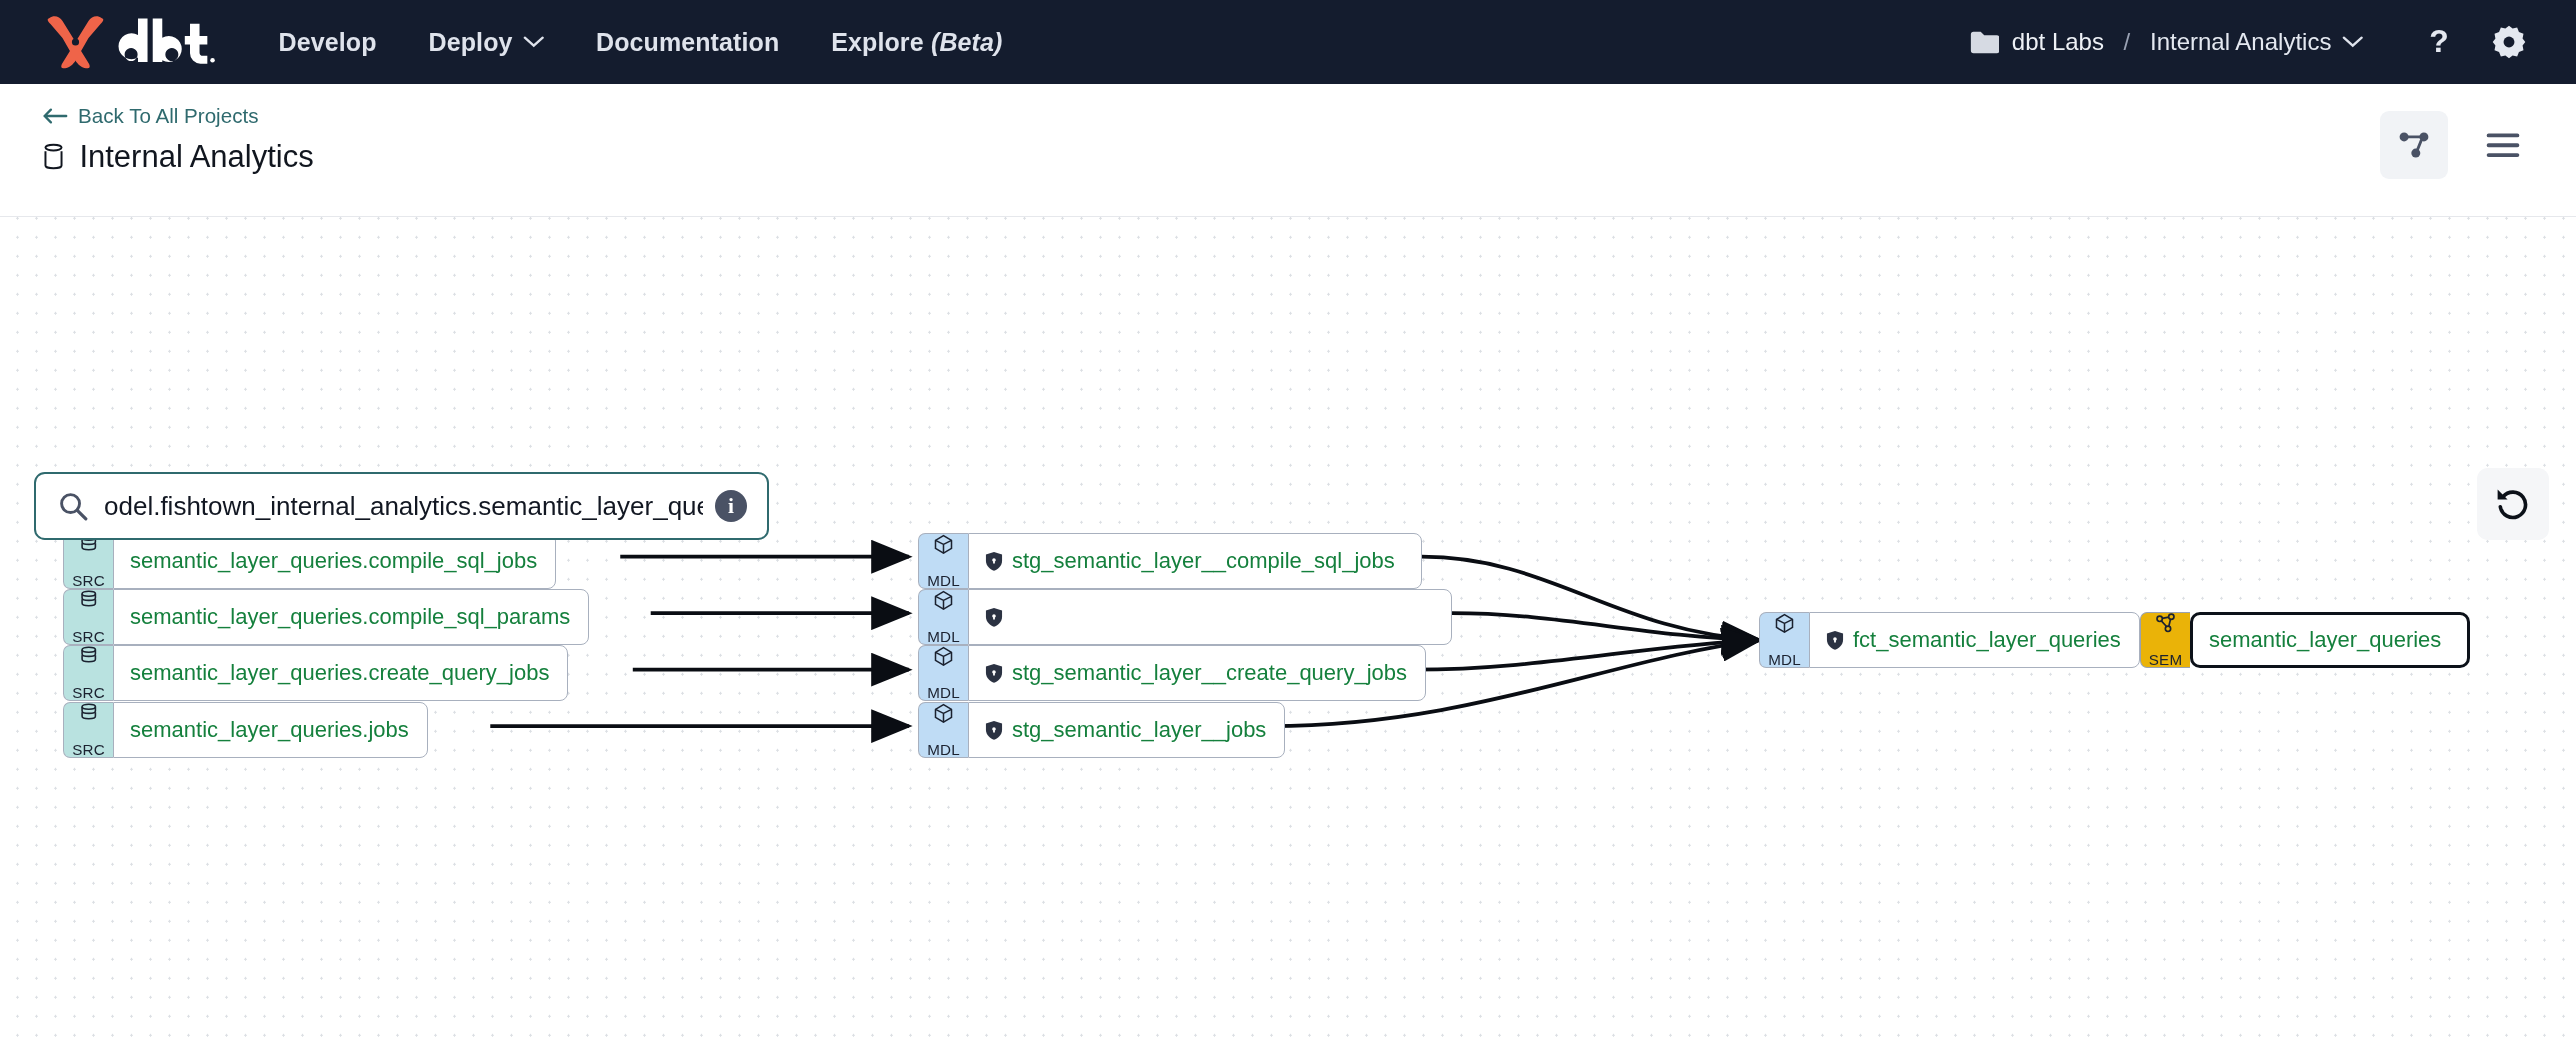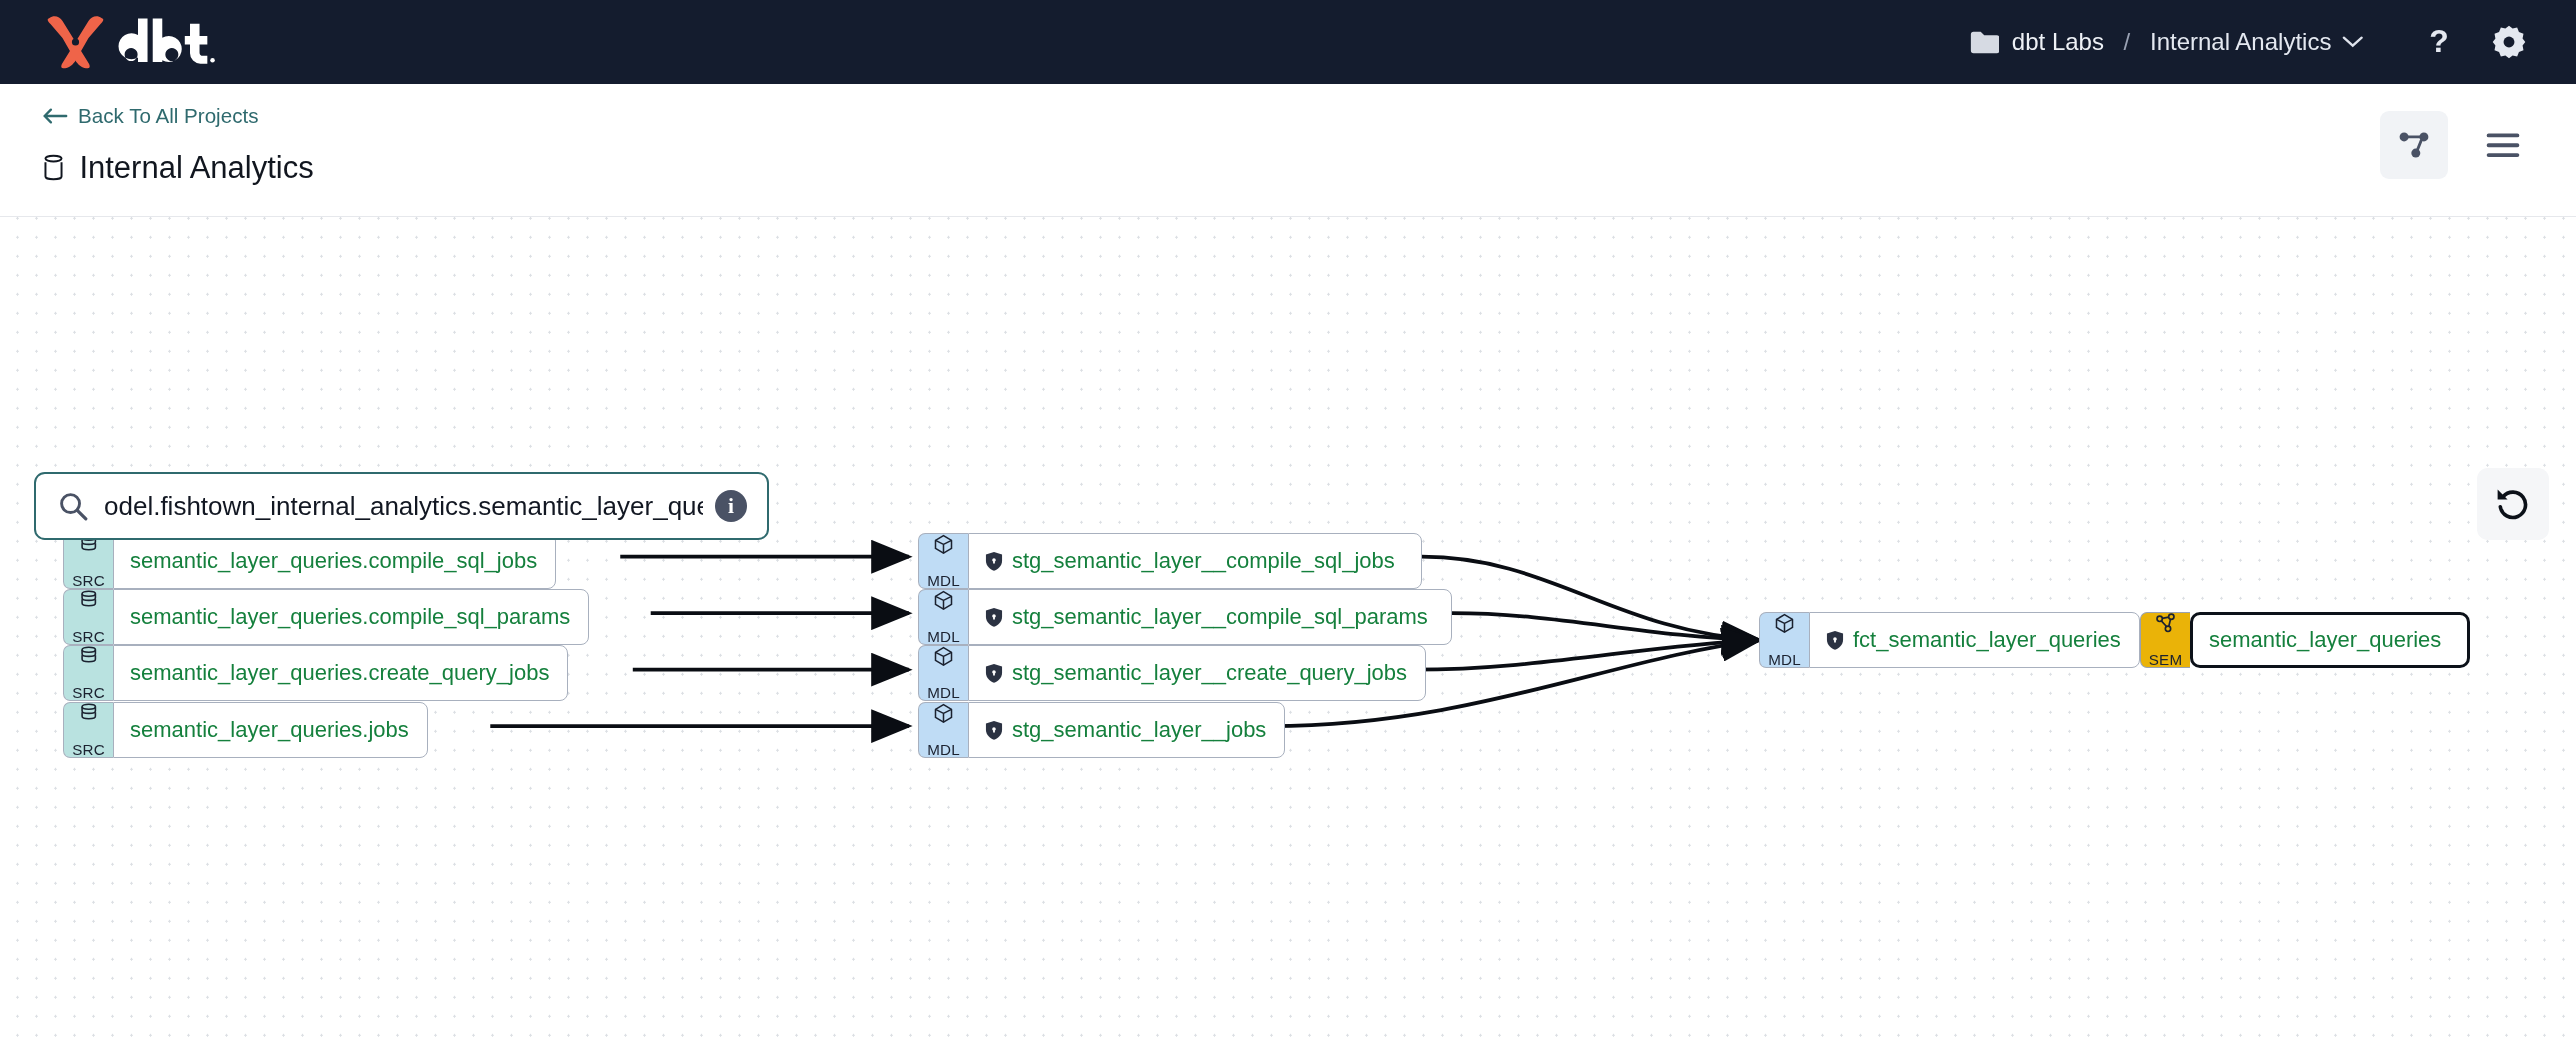--- a/index.html
+++ b/index.html
@@ -56,21 +56,21 @@
   
   .subheader {
     height: 133px;
     background: #ffffff;
     border-bottom: 1.8px solid #e6e8ec;
     padding: 20px 39px 0 41px;
     display: flex;
     align-items: flex-start;
     position: relative;
   }
-  .sub-left { display: flex; flex-direction: column; gap: 17px; }
+  .sub-left { display: flex; flex-direction: column; gap: 6px; }
   .backlink {
     color: #2f6a6e;
     font-size: 20.6px;
     display: flex; align-items: center; gap: 10px;
     cursor: pointer;
   }
   .proj-title {
     display: flex; align-items: center; gap: 13.4px;
     font-size: 31px; color: #11161f; font-weight: 400;
     margin-top: 4.5px;
@@ -207,20 +207,38 @@
       <circle cx="32" cy="27" r="3.6" fill="#141c2e"></circle>
     </svg>
     <svg class="brand-word" viewBox="0 0 120 58">
       <path d="M30 2 h11 v50 h-11 v-5 a15 15 0 1 1 0 -26 Z M22 36 a7.5 7.5 0 1 0 0.1 0 Z" fill="#ffffff"></path>
       <path d="M47 2 h11 v22 a15 15 0 1 1 0 26 v2 h-11 Z M69 36 a7.5 7.5 0 1 0 0.1 0 Z" fill="#ffffff"></path>
       <path d="M90 8 h11 v14 h9 v10 h-9 v9 a4 4 0 0 0 4 4 h5 v9 h-8 a12 12 0 0 1 -12 -12 v-10 h-6 v-10 h6 Z" fill="#ffffff"></path>
       <circle cx="116" cy="50" r="2.6" fill="#ffffff"></circle>
     </svg>
   </div>
 
+  <div class="nav-links">
+    <div class="nav-link">
+      <span>Develop</span>
+    </div>
+    <div class="nav-link">
+      <span>Deploy</span>
+      <svg class="chev" width="21.5" height="13.4" viewBox="0 0 24 15">
+        <path d="M2 3 L12 12 L22 3" stroke="#dfe3ec" stroke-width="2.6" fill="none" stroke-linecap="round"></path>
+      </svg>
+    </div>
+    <div class="nav-link">
+      <span>Documentation</span>
+    </div>
+    <div class="nav-link">
+      <span>Explore</span>
+      <span class="beta">(Beta)</span>
+    </div>
+  </div>
 
   <div class="nav-right">
     <div class="acct">
       <svg width="30.5" height="25" viewBox="0 0 34 28">
         <path d="M2 5 a3 3 0 0 1 3 -3 h8 l4 4 h14 a3 3 0 0 1 3 3 v14 a3 3 0 0 1 -3 3 H5 a3 3 0 0 1 -3 -3 Z" fill="#d6dae3"></path>
       </svg>
       <span class="acct-org">dbt Labs</span>
       <span class="acct-sep">/</span>
       <span class="acct-proj">
         <span>Internal Analytics</span>
@@ -397,21 +415,20 @@
         <path d="M13 2 L23 8 V18 L13 24 L3 18 V8 Z" fill="none" stroke="#1b2230" stroke-width="1.9" stroke-linejoin="round"></path>
         <path d="M3 8 L13 13 L23 8 M13 13 V24" fill="none" stroke="#1b2230" stroke-width="1.9" stroke-linejoin="round"></path>
       </svg>
       <span class="bt">MDL</span>
     </div>
     <div class="node-body">
       <svg width="18" height="20.6" viewBox="0 0 20 23">
         <path d="M10 1 L19 4 V11 C19 17 14 21 10 22 C6 21 1 17 1 11 V4 Z" fill="#2b3242"></path>
         <path d="M10 8 a2 2 0 0 1 2 2 a2 2 0 0 1 -1 1.7 V14 h-2 v-2.3 a2 2 0 0 1 -1 -1.7 a2 2 0 0 1 2 -2 Z" fill="#ffffff"></path>
       </svg>
-      <span class="node-label">stg_semantic_layer__compile_sql_params</span>
     </div>
   </div>
 
   <div class="node" id="n6" style="left:918px; top:428px; width:495px;">
     <div class="node-badge badge-mdl">
       <svg width="23" height="23" viewBox="0 0 26 26">
         <path d="M13 2 L23 8 V18 L13 24 L3 18 V8 Z" fill="none" stroke="#1b2230" stroke-width="1.9" stroke-linejoin="round"></path>
         <path d="M3 8 L13 13 L23 8 M13 13 V24" fill="none" stroke="#1b2230" stroke-width="1.9" stroke-linejoin="round"></path>
       </svg>
       <span class="bt">MDL</span>

